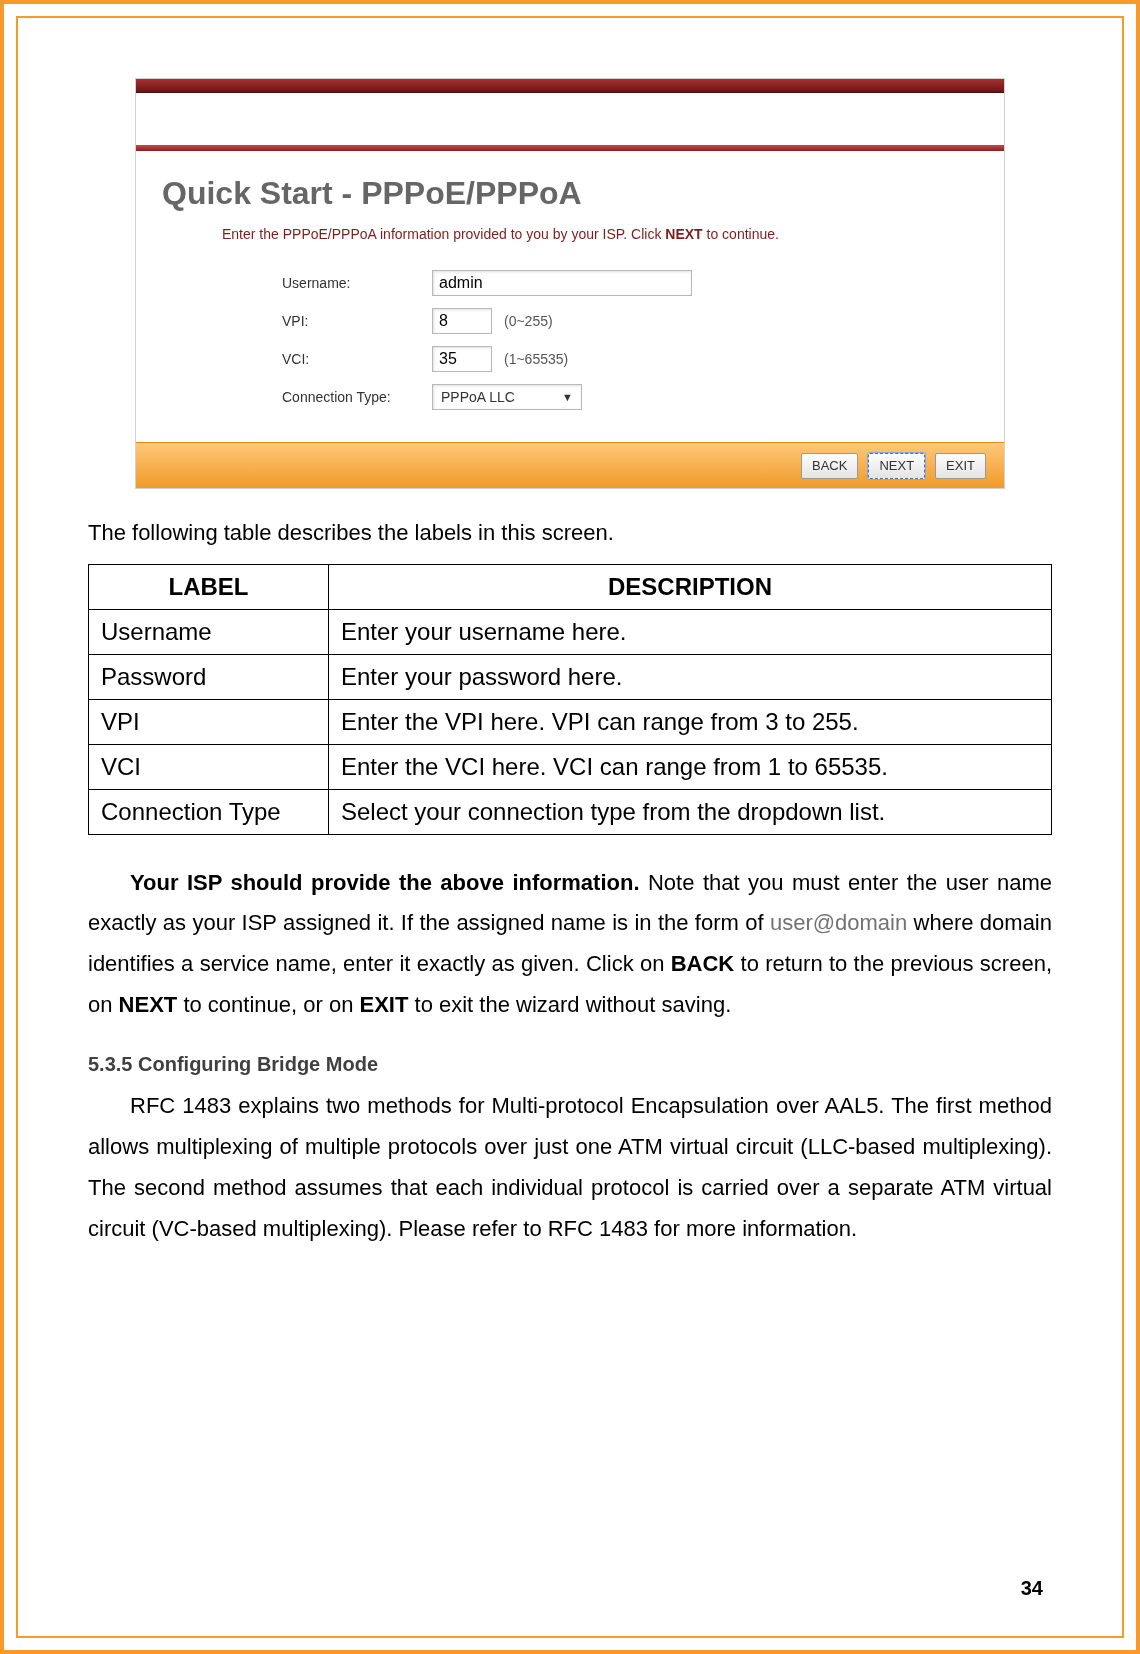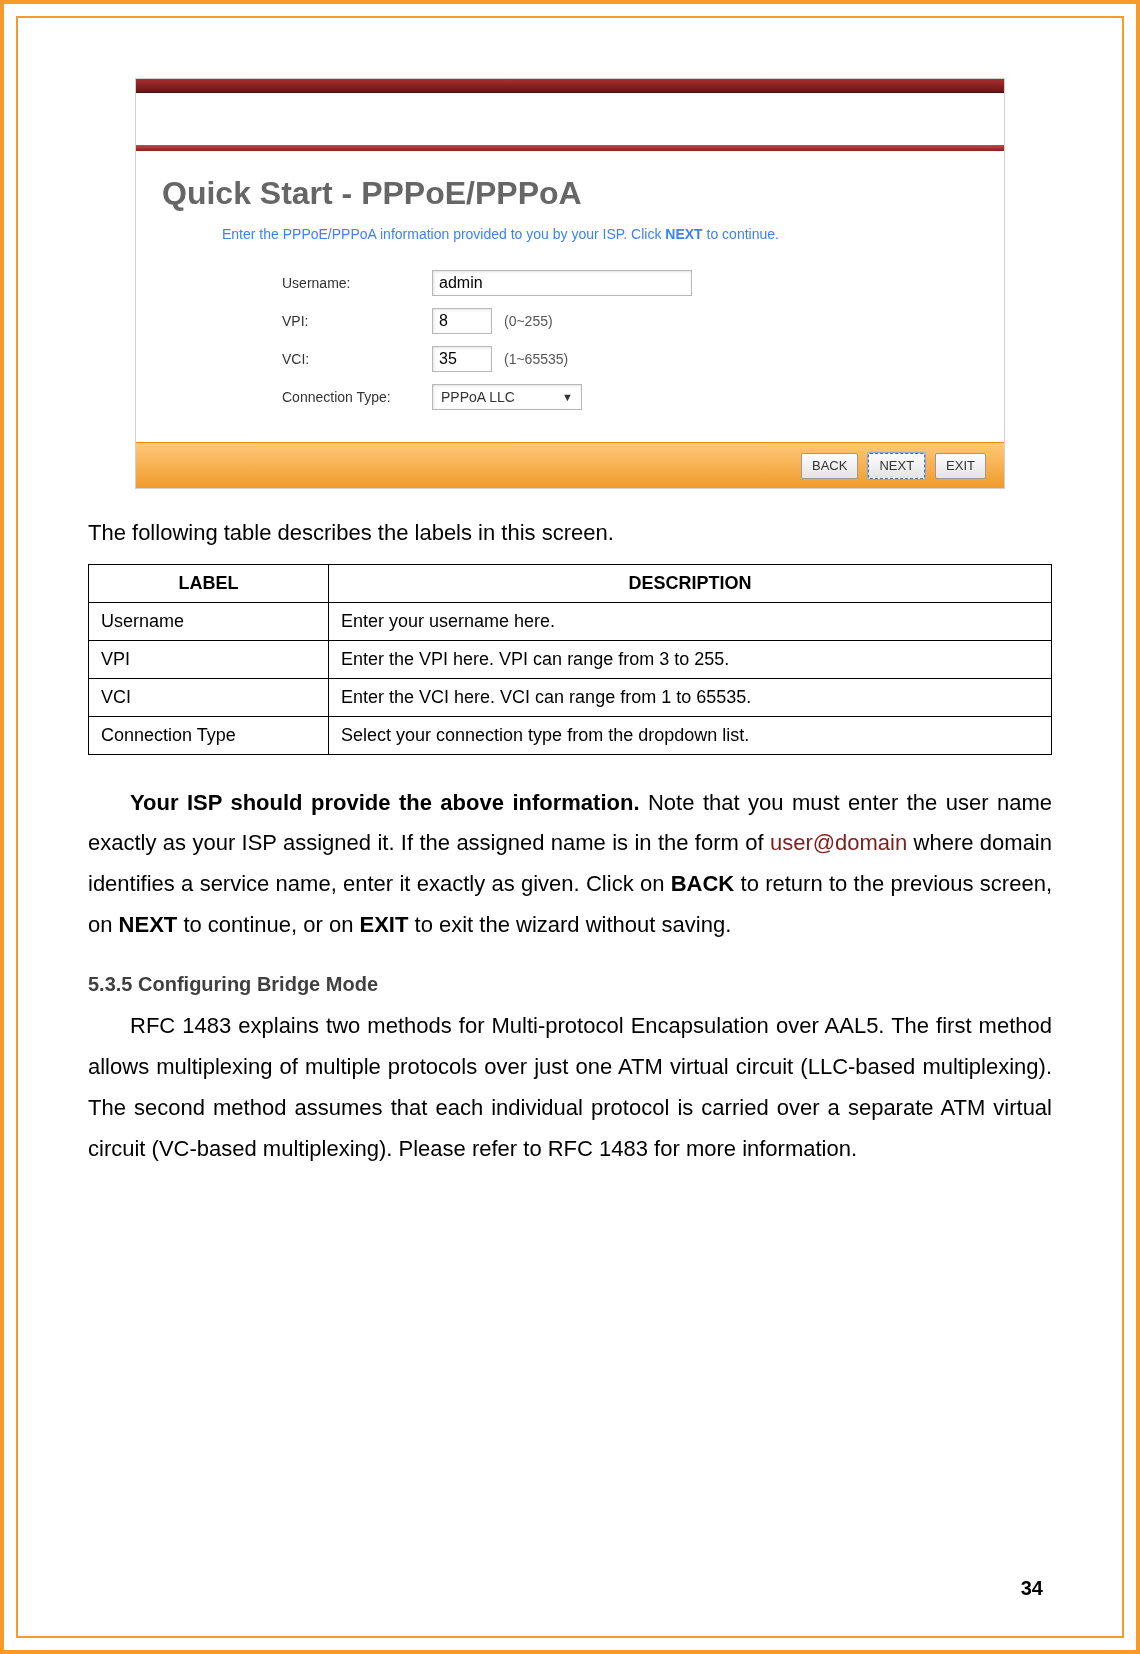--- a/index.html
+++ b/index.html
@@ -47,21 +47,21 @@
     padding: 18px 26px 20px 26px;
   }
   .ss-title {
     color: #666;
     font-size: 32px;
     font-weight: bold;
     margin: 6px 0 14px 0;
   }
   .ss-instr {
     font-size: 14px;
-    color: #3b82f6;
+    color: #7f1d1d;
     margin: 0 0 28px 60px;
   }
   .ss-instr b { font-weight: bold; }
   .ss-form {
     margin-left: 120px;
   }
   .ss-row {
     display: flex;
     align-items: center;
     margin-bottom: 12px;
@@ -136,41 +136,41 @@
     line-height: 1.85;
     margin: 0 0 14px 0;
     text-align: justify;
   }
   .indent { text-indent: 42px; }
 
   table.desc {
     border-collapse: collapse;
     width: 100%;
     margin: 10px 0 28px 0;
-    font-size: 18px;
+    font-size: 24px;
   }
   table.desc th, table.desc td {
     border: 1px solid #000;
     padding: 8px 12px;
     text-align: left;
     vertical-align: middle;
   }
   table.desc th {
     text-align: center;
     font-weight: bold;
   }
   table.desc th.col-label { width: 240px; }
 
   .section-heading {
     color: #404040;
     font-size: 20px;
     font-weight: bold;
     margin: 28px 0 10px 0;
   }
-  .link { color: #7f1d1d; }
+  .link { color: #737373; }
   .bold { font-weight: bold; }
 
   .page-number {
     position: absolute;
     bottom: 36px;
     right: 79px;
     font-size: 20px;
     font-weight: bold;
   }
 </style>
@@ -235,20 +235,24 @@
           <th class="col-label">LABEL</th>
           <th>DESCRIPTION</th>
         </tr>
       </thead>
       <tbody>
         <tr>
           <td>Username</td>
           <td>Enter your username here.</td>
         </tr>
         <tr>
+          <td>Password</td>
+          <td>Enter your password here.</td>
+        </tr>
+        <tr>
           <td>VPI</td>
           <td>Enter the VPI here. VPI can range from 3 to 255.</td>
         </tr>
         <tr>
           <td>VCI</td>
           <td>Enter the VCI here. VCI can range from 1 to 65535.</td>
         </tr>
         <tr>
           <td>Connection Type</td>
           <td>Select your connection type from the dropdown list.</td>

